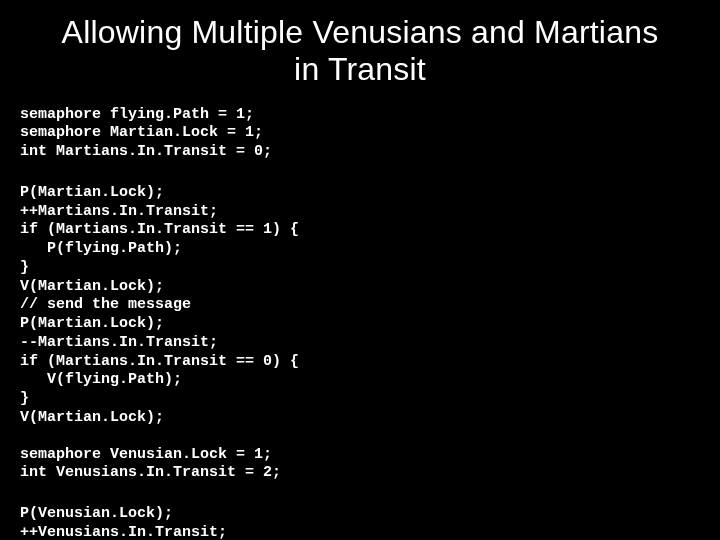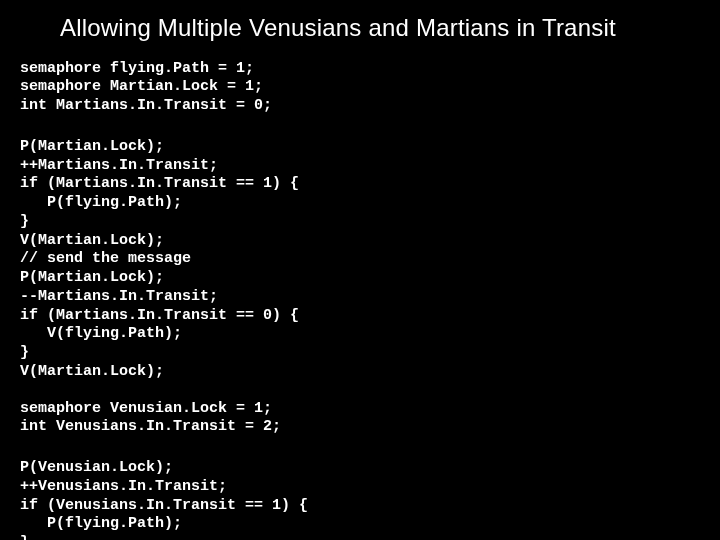--- a/index.html
+++ b/index.html
@@ -12,21 +12,22 @@
     font-family: Arial, Helvetica, sans-serif;
     overflow: hidden;
   }
   .slide {
     width: 720px;
     height: 540px;
     box-sizing: border-box;
     padding: 8px 20px 10px 20px;
   }
   .title {
-    font-size: 24px;
+    text-align: center;
+    font-size: 32px;
     line-height: 1.15;
     font-weight: 400;
     margin: 6px 40px 18px 40px;
     letter-spacing: 0.2px;
   }
   .cols {
     display: flex;
     flex-direction: column;
     gap: 18px;
   }

